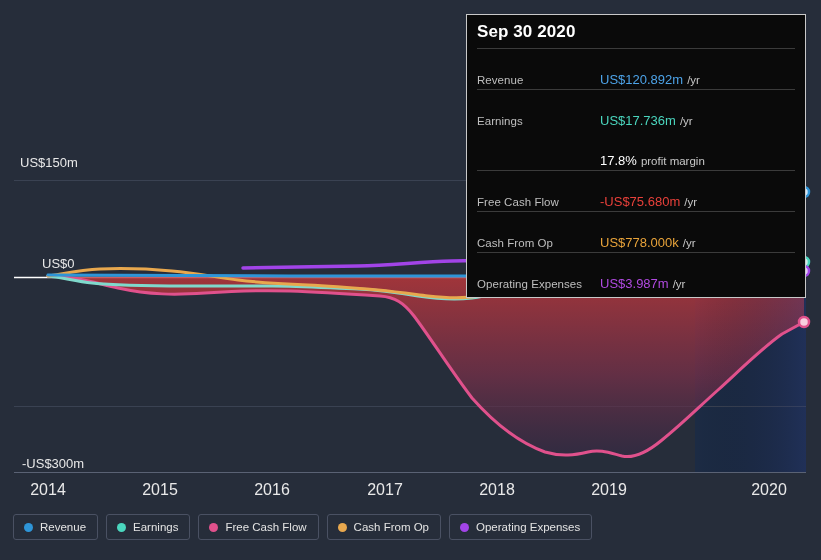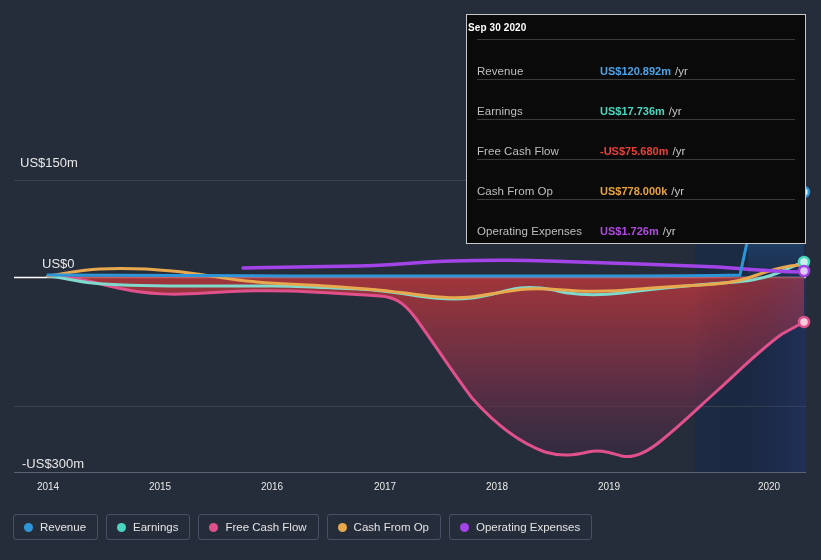--- a/index.html
+++ b/index.html
@@ -34,65 +34,65 @@
     left: 466px;
     top: 14px;
     width: 340px;
     background: #0a0a0a;
     border: 1px solid #c9c9c9;
     box-sizing: border-box;
     padding: 0;
     z-index: 40;
   }
   .tt-date {
-    font-size: 10px;
+    font-size: 17px;
     font-weight: bold;
     color: #ffffff;
-    padding: 7px 10px 6px 1px;
+    padding: 7px 10px 6px 10px;
     letter-spacing: 0.1px;
   }
   .tt-rows { padding: 0 10px 4px 10px; }
   .tt-row {
     display: flex;
     align-items: baseline;
     border-top: 1px solid #3b3b3b;
     padding: 2px 0 2px 0;
     min-height: 15px;
   }
   .tt-row.noline { border-top: none; }
   .tt-label {
     width: 123px;
     flex: 0 0 123px;
     font-size: 11.5px;
     color: #bfbfbf;
     letter-spacing: 0.05px;
   }
   .tt-value {
-    font-size: 11px;
-    font-weight: bold;
+    font-size: 13px;
+    font-weight: normal;
     white-space: nowrap;
   }
   .tt-unit {
     font-size: 11.5px;
     color: #c8c8c8;
     font-weight: normal;
     margin-left: 4px;
     margin-top: 23px;
   }
 
   
   .axis-label {
     position: absolute;
     font-size: 13px;
     color: #e8e8e8;
     white-space: nowrap;
   }
   .x-tick {
     position: absolute;
-    font-size: 10px;
+    font-size: 16px;
     color: #e9e9e9;
     transform: translateX(-50%);
     white-space: nowrap;
   }
 
   
   .legend {
     position: absolute;
     left: 13px;
     top: 514px;
@@ -259,36 +259,41 @@
         <div class="tt-value" style="color:#4da3e8">US$120.892m</div>
         <div class="tt-unit">/yr</div>
       </div>
 
       <div class="tt-row">
         <div class="tt-label">Earnings</div>
         <div class="tt-value" style="color:#4ad6be">US$17.736m</div>
         <div class="tt-unit">/yr</div>
       </div>
 
+      <div class="tt-row noline">
+        <div class="tt-label"></div>
+        <div class="tt-value" style="color:#ffffff">17.8%</div>
+        <div class="tt-unit">profit margin</div>
+      </div>
 
       <div class="tt-row">
         <div class="tt-label">Free Cash Flow</div>
         <div class="tt-value" style="color:#e8403a">-US$75.680m</div>
         <div class="tt-unit">/yr</div>
       </div>
 
       <div class="tt-row">
         <div class="tt-label">Cash From Op</div>
         <div class="tt-value" style="color:#e8a33a">US$778.000k</div>
         <div class="tt-unit">/yr</div>
       </div>
 
       <div class="tt-row">
         <div class="tt-label">Operating Expenses</div>
-        <div class="tt-value" style="color:#b04ae0">US$1.726m</div>
+        <div class="tt-value" style="color:#b04ae0">US$3.987m</div>
         <div class="tt-unit">/yr</div>
       </div>
     </div>
   </div>
 
   <div class="axis-label" style="left:20px; top:155px;">US$150m</div>
   <div class="axis-label" style="left:20px; top:256px;padding-left:22px;">US$0</div>
   <div class="axis-label" style="left:22px; top:456px;">-US$300m</div>
 
   <div class="x-tick" style="left:48px;  top:481px;">2014</div>

